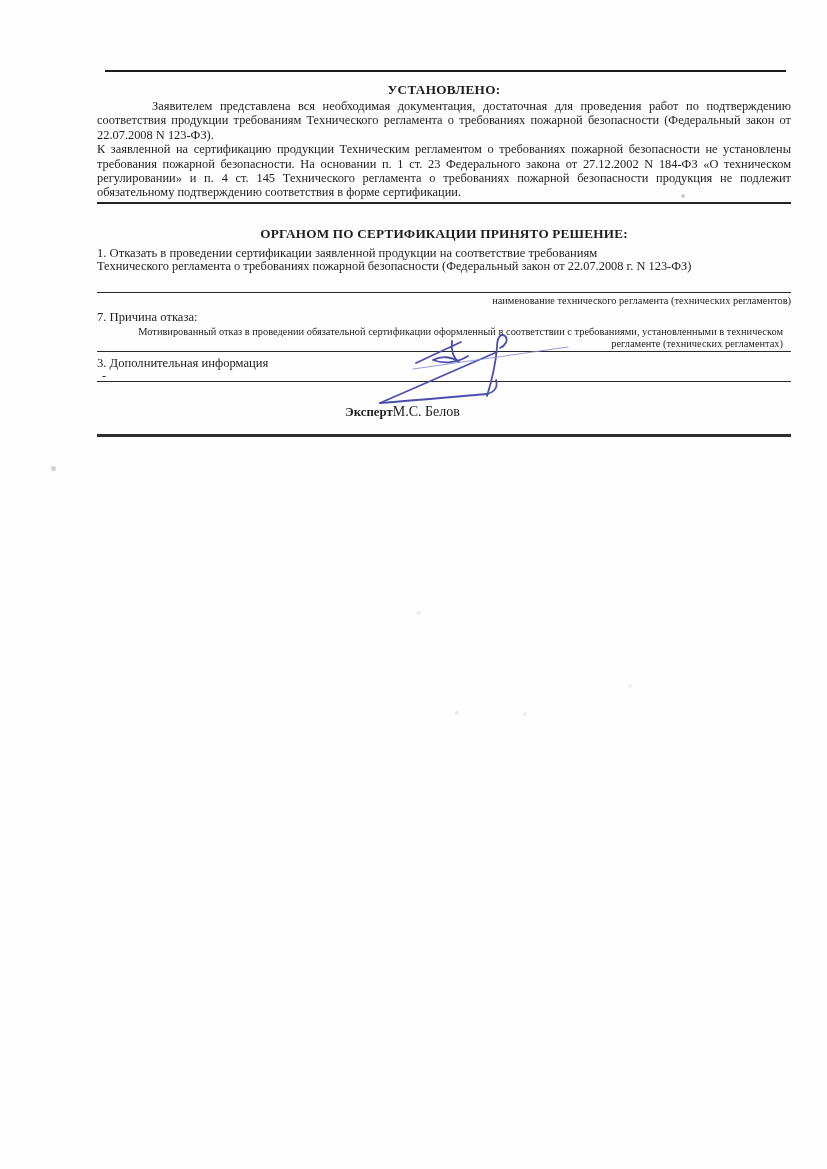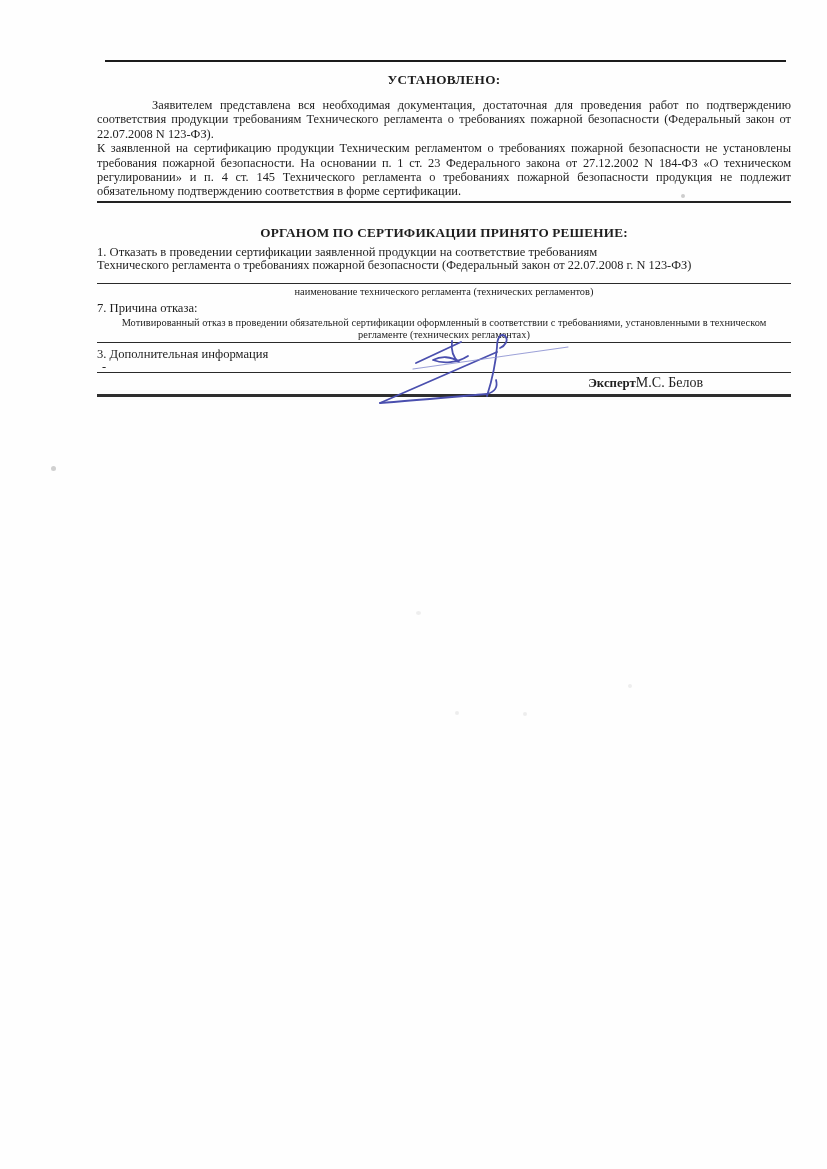--- a/index.html
+++ b/index.html
@@ -1,45 +1,45 @@
 <!DOCTYPE html>
 <html><head>
 <meta charset="utf-8">
 <style>
   * { margin:0; padding:0; box-sizing:border-box; }
   html,body { width:827px; height:1169px; background:#ffffff; overflow:hidden; }
   body { font-family:"Liberation Serif","DejaVu Serif",serif; color:#1e1e1e; position:relative; }
 
   .sheet { position:absolute; inset:0; background:#fefefe; }
-  .content { position:absolute; left:97px; top:4px; width:694px; }
+  .content { position:absolute; left:97px; top:14px; width:694px; }
 
   .rule-top { border-top:2px solid #1c1c1c; margin:56px 5px 0 8px; }
   .h-established { margin-top:10px; text-align:center; font-weight:bold;
                    font-size:13.2px; letter-spacing:.3px; }
 
   .para { font-size:12.4px; line-height:14.4px; text-align:justify; }
-  .para.indent { text-indent:55px; margin-top:10px; }
+  .para.indent { text-indent:55px; margin-top:1px; }
 
   .rule-mid { border-top:2px solid #222; margin-top:2px; }
 
   .h-decision { margin-top:22px; text-align:center; font-weight:bold;
                 font-size:13.2px; letter-spacing:.2px; }
 
   .item-title { margin-top:4px; font-weight:normal; font-size:12.6px; line-height:14px; }
   .item-value { font-size:12.4px; line-height:13.8px; text-align:justify;
-                padding-bottom:10px; border-bottom:1.5px solid #2a2a2a; }
+                padding-bottom:18px; border-bottom:1.5px solid #2a2a2a; }
   .item-value.no-just { text-align:left; }
-  .caption { margin-top:2px; text-align:center; font-size:10.4px; line-height:11.6px; color:#242424; }
+  .caption { margin-top:2px; text-align:right; font-size:10.4px; line-height:11.6px; color:#242424; }
   .caption.ruled { padding:0 8px 2px 8px; border-bottom:1.5px solid #2a2a2a;font-family:Liberation Serif, serif; }
 
   .dash-line { font-size:12.4px; line-height:9px; padding:1px 0 1px 5px;
                border-bottom:1.5px solid #2a2a2a; }
 
-  .footer-row { display:flex; align-items:flex-end; justify-content:flex-end;
-                padding:2px 0 3px 5px; border-bottom:3px solid #2e2e2e; }
+  .footer-row { display:flex; align-items:flex-end; justify-content:center;
+                padding:2px 0 14px 5px; border-bottom:3px solid #2e2e2e;margin-top:20px; }
   .footer-role { font-weight:bold; font-size:12.8px; }
   .footer-name { font-size:14px; margin-right:88px; }
 
   .signature-svg { position:absolute; left:340px; top:325px; width:260px; height:120px;
                    pointer-events:none; }
 
   .speck { position:absolute; border-radius:50%; }
   .speck.s1 { left:681px; top:194px; width:4px; height:4px; background:rgba(60,60,60,.25); }
   .speck.s2 { left:51px;  top:466px; width:5px; height:5px; background:rgba(90,90,90,.28); }
   .speck.s3 { left:416px; top:611px; width:5px; height:4px; background:rgba(120,120,120,.12); }

